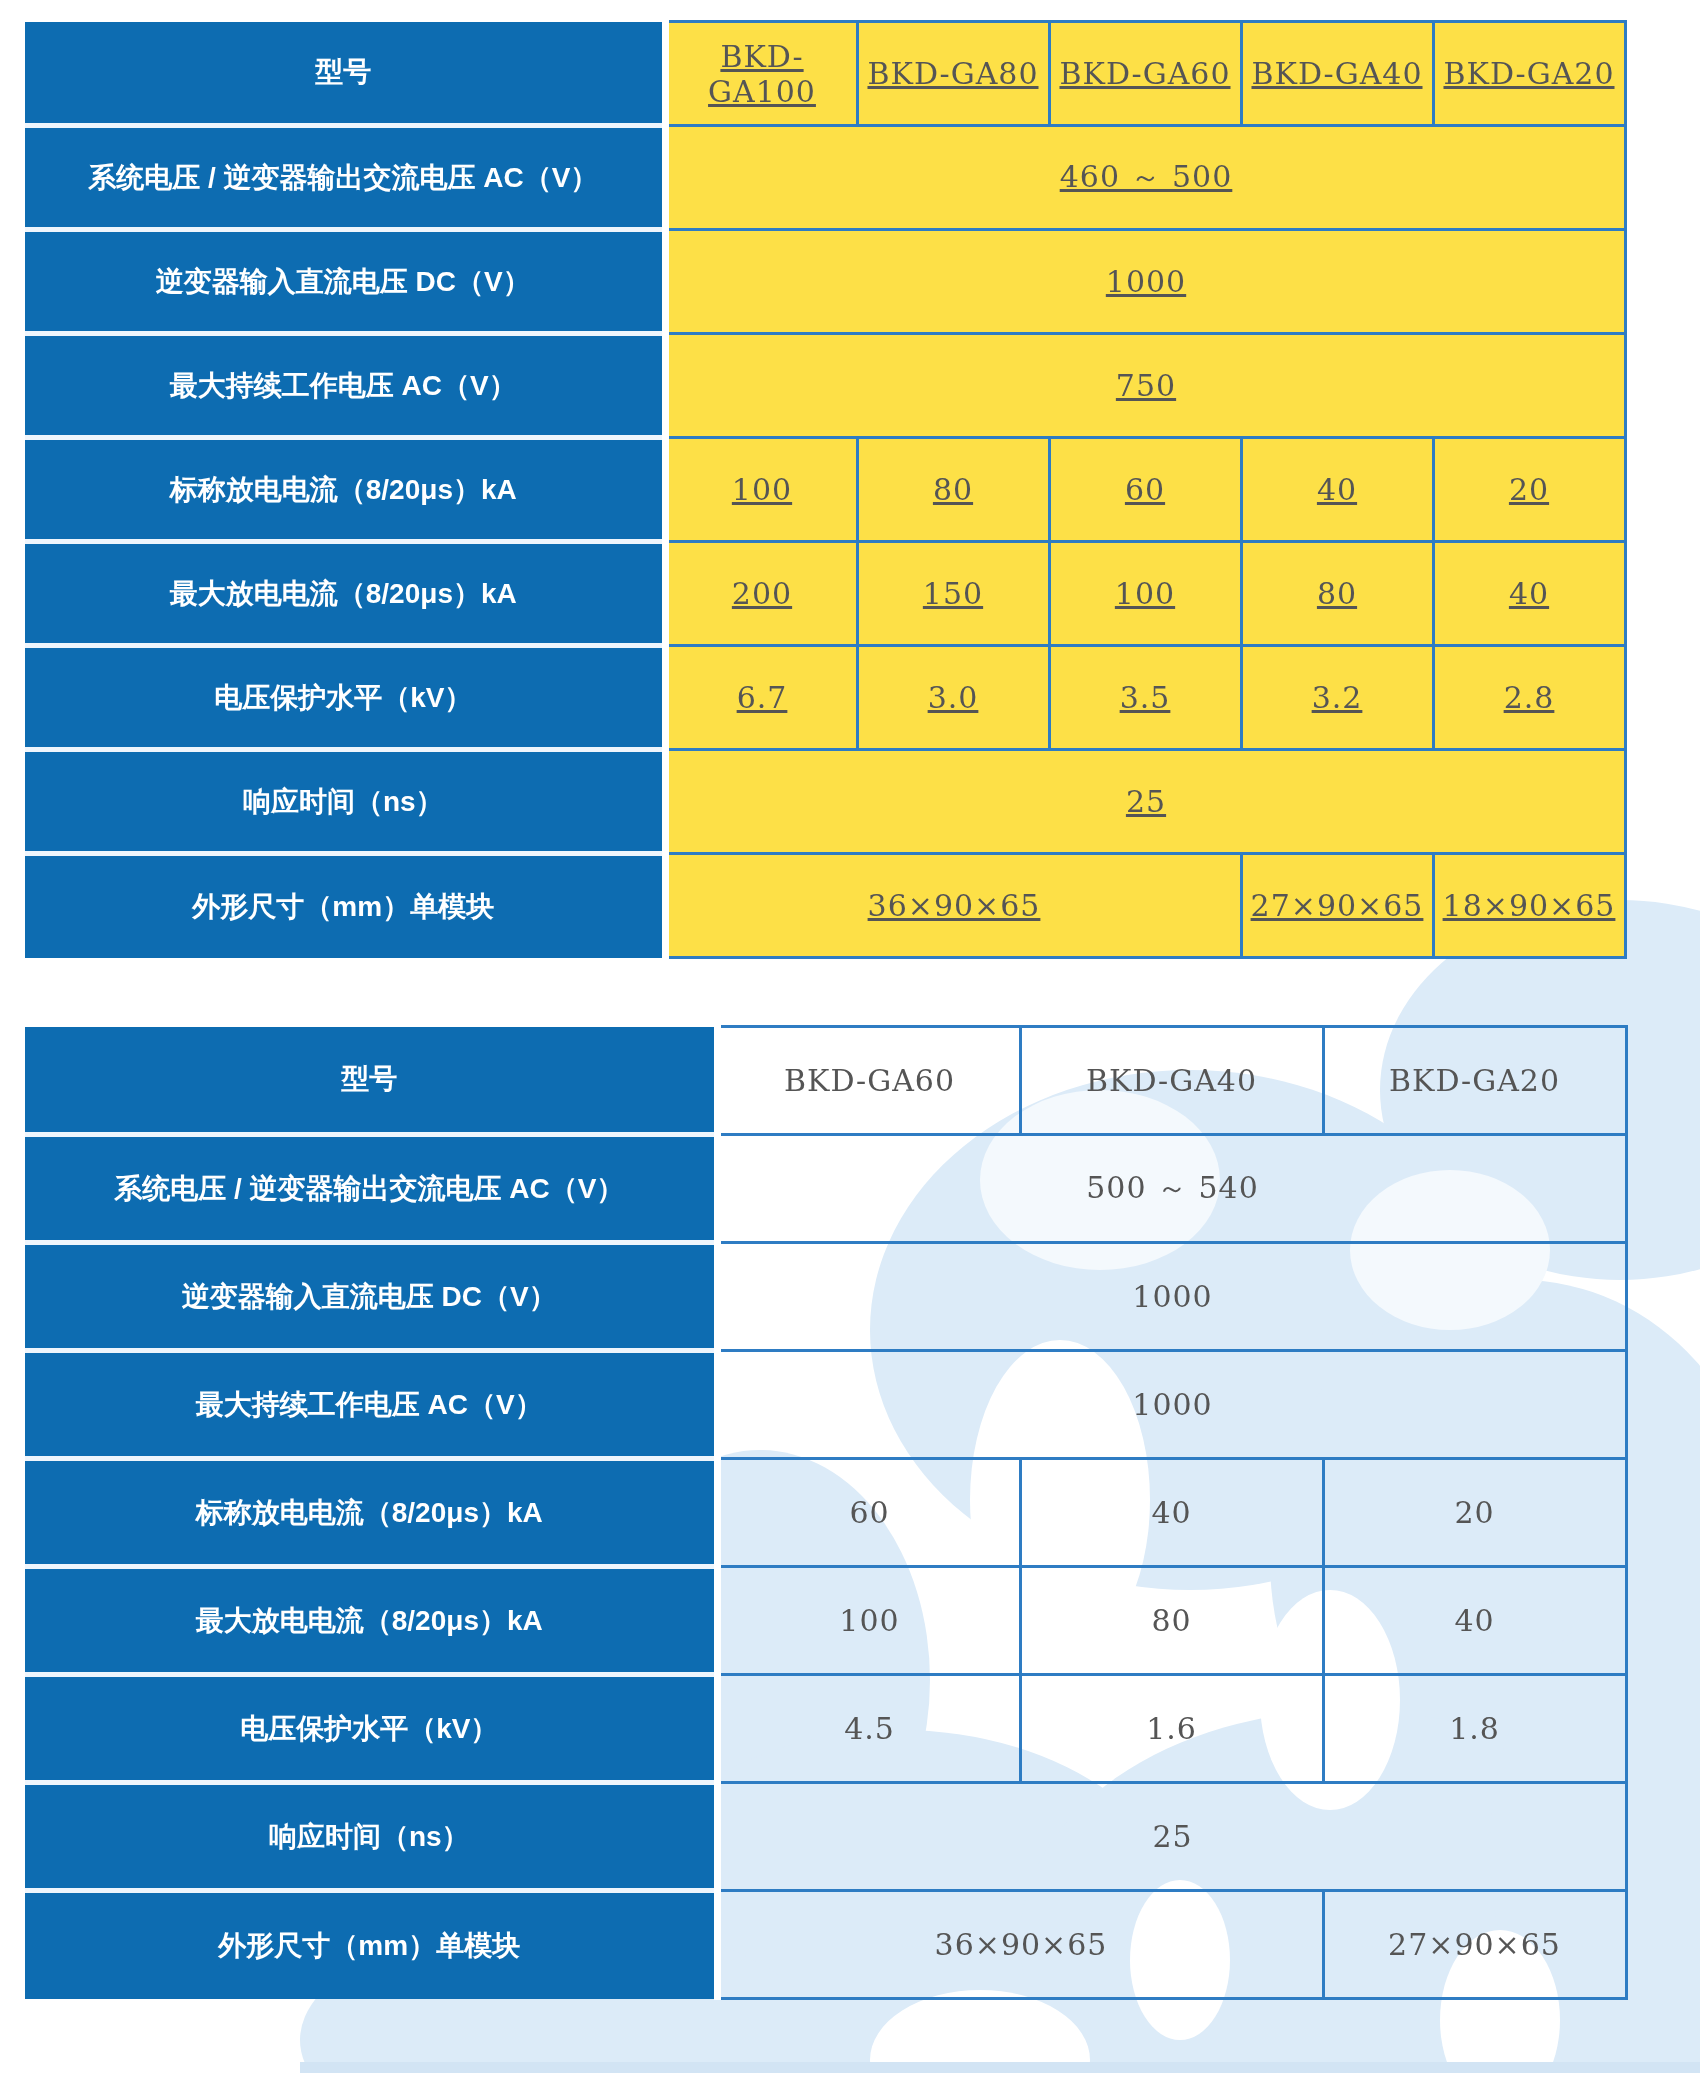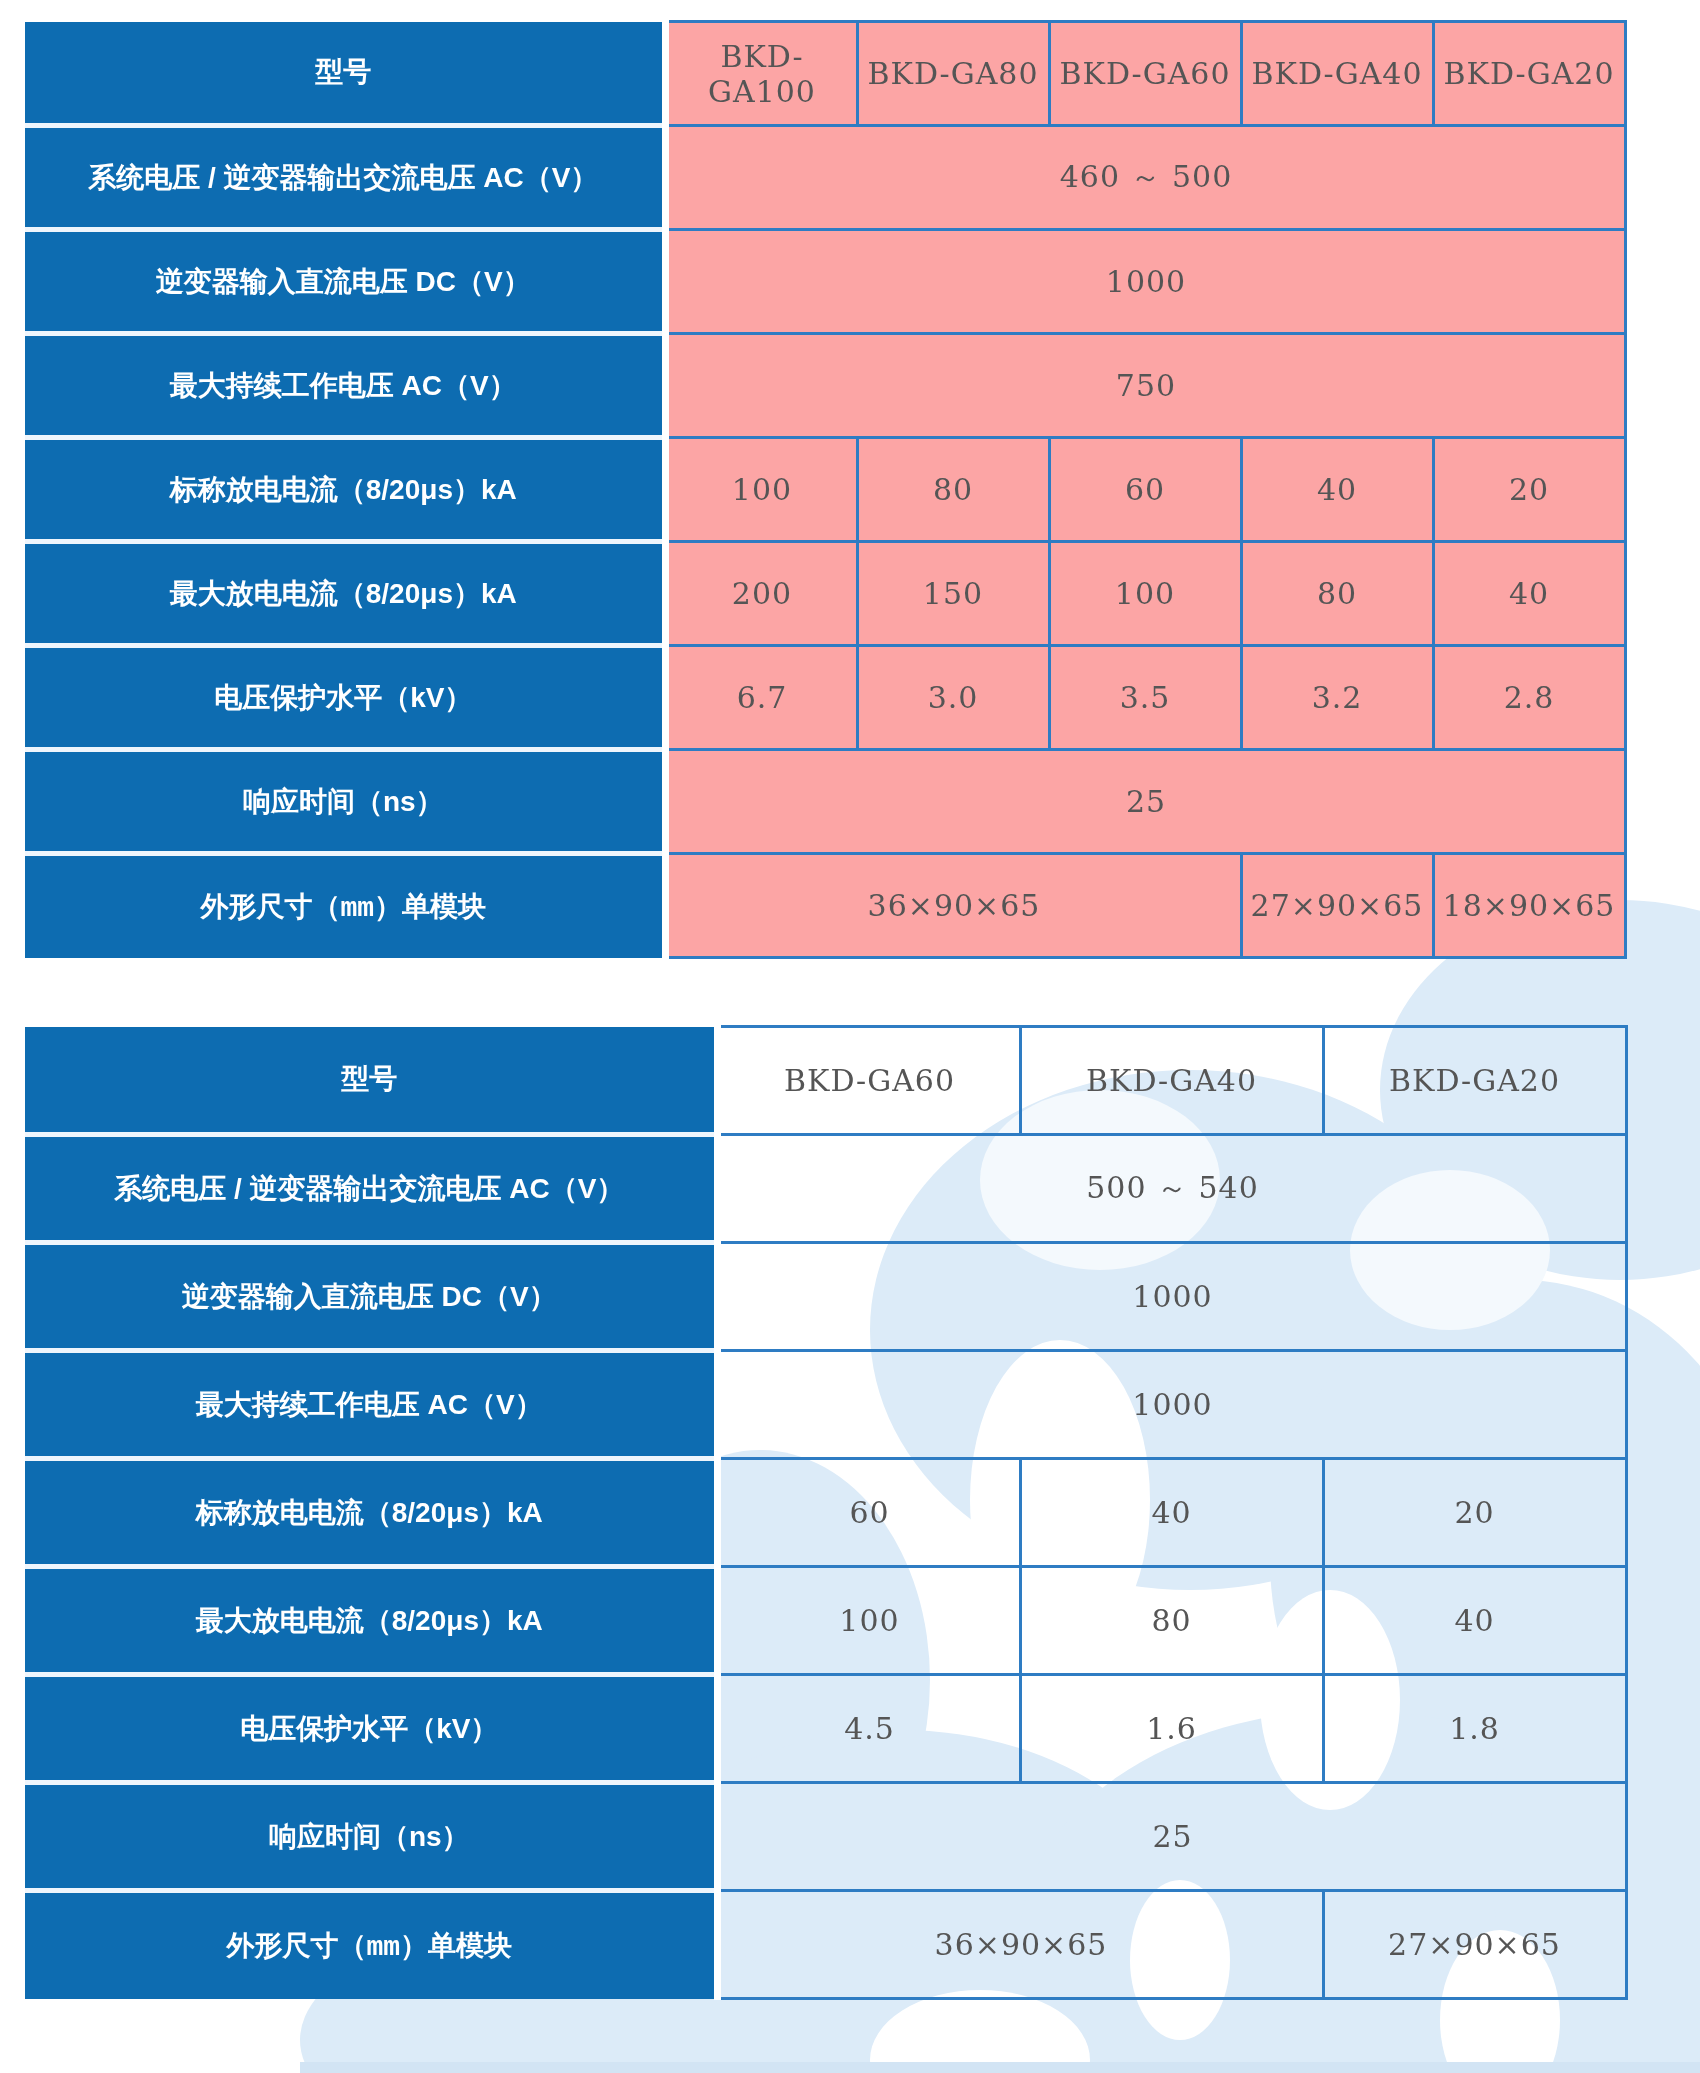--- a/index.html
+++ b/index.html
@@ -30,31 +30,31 @@
     background:var(--blue);
     color:#ffffff;
     font-weight:bold;
     font-size:28px;
     text-align:center;
     vertical-align:middle;
     border-right:7px solid #ffffff;
     border-bottom:5px solid var(--sep);
     padding:0 8px;
   }
-  tr:last-child th.lbl{border-bottom:none;font-family:Liberation Mono, monospace;}
+  tr:last-child th.lbl{border-bottom:none;}
   td.val{
     border:3px solid var(--border);
     text-align:center;
     vertical-align:middle;
     font-family:"DejaVu Serif","Liberation Serif",serif;
     font-size:30px;
     color:var(--txt);
     letter-spacing:1px;
   }
-  #table1 td.val{background:#fca5a5;}
+  #table1 td.val{background:#fde047;text-decoration:underline;}
   #table2 td.val{background:transparent;}
 </style>
 </head>
 <body>
 
 <div class="page">
 
   <svg class="wm" width="1700" height="2073" viewBox="0 0 1700 2073">
     <g fill="#dcebf8">
       <ellipse cx="1620" cy="1090" rx="240" ry="190"></ellipse>

